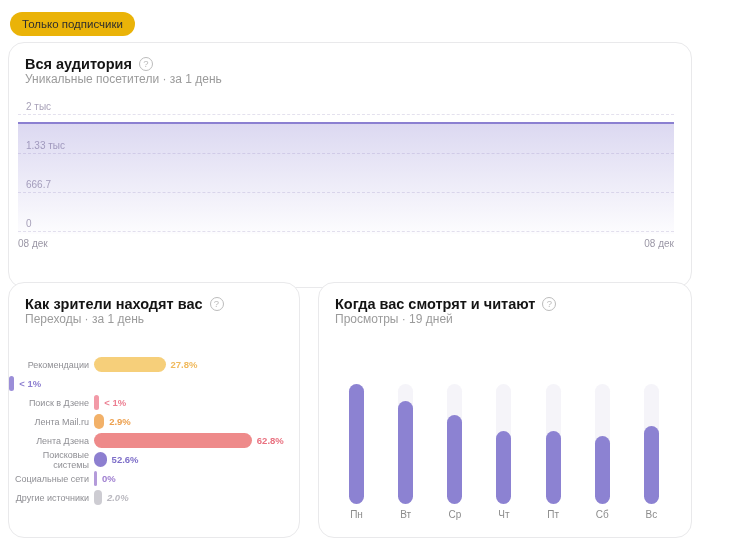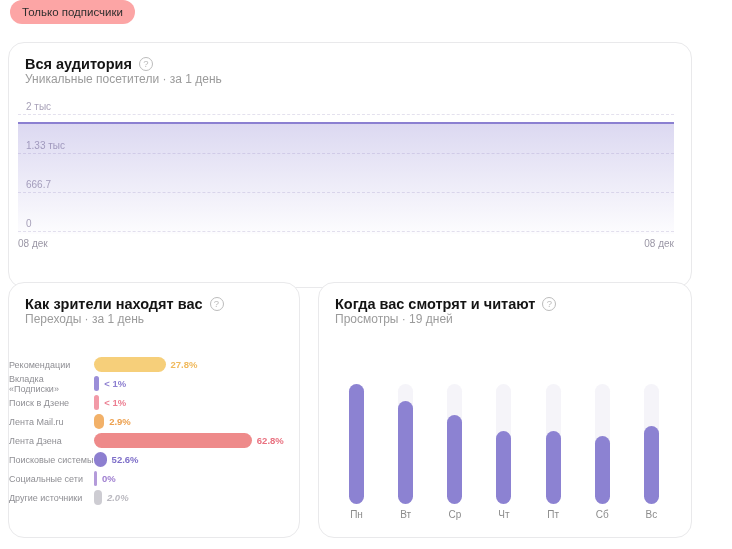--- a/index.html
+++ b/index.html
@@ -1,19 +1,19 @@
 <!DOCTYPE html>
 <html><head>
 <meta charset="utf-8">
 <style>
   * { margin:0; padding:0; box-sizing:border-box; }
   html,body { width:732px; height:549px; background:#ffffff;
     font-family:"Liberation Sans", sans-serif; overflow:hidden; position:relative; }
 
-  .chip { position:absolute; left:10px; top:0; background:#fca5a5;
+  .chip { position:absolute; left:10px; top:12px; background:#eab308;
     border-radius:13px; padding:6px 12px; font-size:11.5px; color:#2e2e2e; cursor:pointer; }
 
   .card { position:absolute; background:#ffffff; border:1px solid #e9e9eb; border-radius:16px; }
   #card-audience { left:8px;   top:42px;  width:684px; height:246px; }
   #card-sources  { left:8px;   top:282px; width:292px; height:256px; }
   #card-schedule { left:318px; top:282px; width:374px; height:256px; }
 
   .card-header { padding:13px 16px 0 16px; }
   .card-title  { font-size:14.5px; font-weight:bold; color:#141414;
     display:flex; align-items:center; gap:7px; }
@@ -26,21 +26,21 @@
   #area-plot { position:absolute; left:9px; right:17px; top:66px; height:140px; }
   .gridline { position:absolute; left:0; right:0; height:0; border-top:1px dashed #e4e1ee; }
   .ytick { position:absolute; left:8px; font-size:10px; color:#a8a2b8; }
   #area-fill { position:absolute; left:0; right:0; border-top:2px solid #8b80d1;
     background:linear-gradient(to bottom, rgba(139,128,209,0.30), rgba(139,128,209,0.02)); }
   .xtick { position:absolute; top:129px; font-size:10px; color:#9b97a6; }
 
   
   #src-rows { position:absolute; left:0; top:72px; right:6px; }
   .src-row  { display:flex; align-items:center; height:19px; }
-  .src-label { width:85px; flex:none; 
+  .src-label { width:85px; flex:none; text-align:right; padding-right:5px;
     font-size:9px; color:#8f8f94; }
   .src-bar { height:15px; border-radius:8px; flex:none; }
   .src-val { font-size:9.5px; font-weight:bold; margin-left:5px; white-space:nowrap; }
 
   
   #week-bars { position:absolute; left:30px; top:101px; width:310px; height:120px;
     display:flex; justify-content:space-between; }
   .day-col   { width:15px; position:relative; }
   .day-track { position:absolute; left:0; top:0; width:100%; height:120px;
     border-radius:8px; }
@@ -84,21 +84,20 @@
     </div>
     <div class="card-subtitle">Переходы · за 1 день</div>
   </div>
   <div id="src-rows">
       <div class="src-row">
         <div class="src-label">Рекомендации</div>
         <div class="src-bar" style="width: 71.5438px; background: rgb(246, 207, 122);"></div>
         <span class="src-val" style="color: rgb(240, 185, 92);">27.8%</span>
       </div>
       <div class="src-row">
-        <div class="src-label">Вкладка «Подписки»</div>
         <div class="src-bar" style="width: 5.21904px; background: rgb(155, 142, 216);"></div>
         <span class="src-val" style="color: rgb(141, 127, 208);">&lt; 1%</span>
       </div>
       <div class="src-row">
         <div class="src-label">Поиск в Дзене</div>
         <div class="src-bar" style="width: 5.21904px; background: rgb(242, 154, 167);"></div>
         <span class="src-val" style="color: rgb(236, 127, 146);">&lt; 1%</span>
       </div>
       <div class="src-row">
         <div class="src-label">Лента Mail.ru</div>

